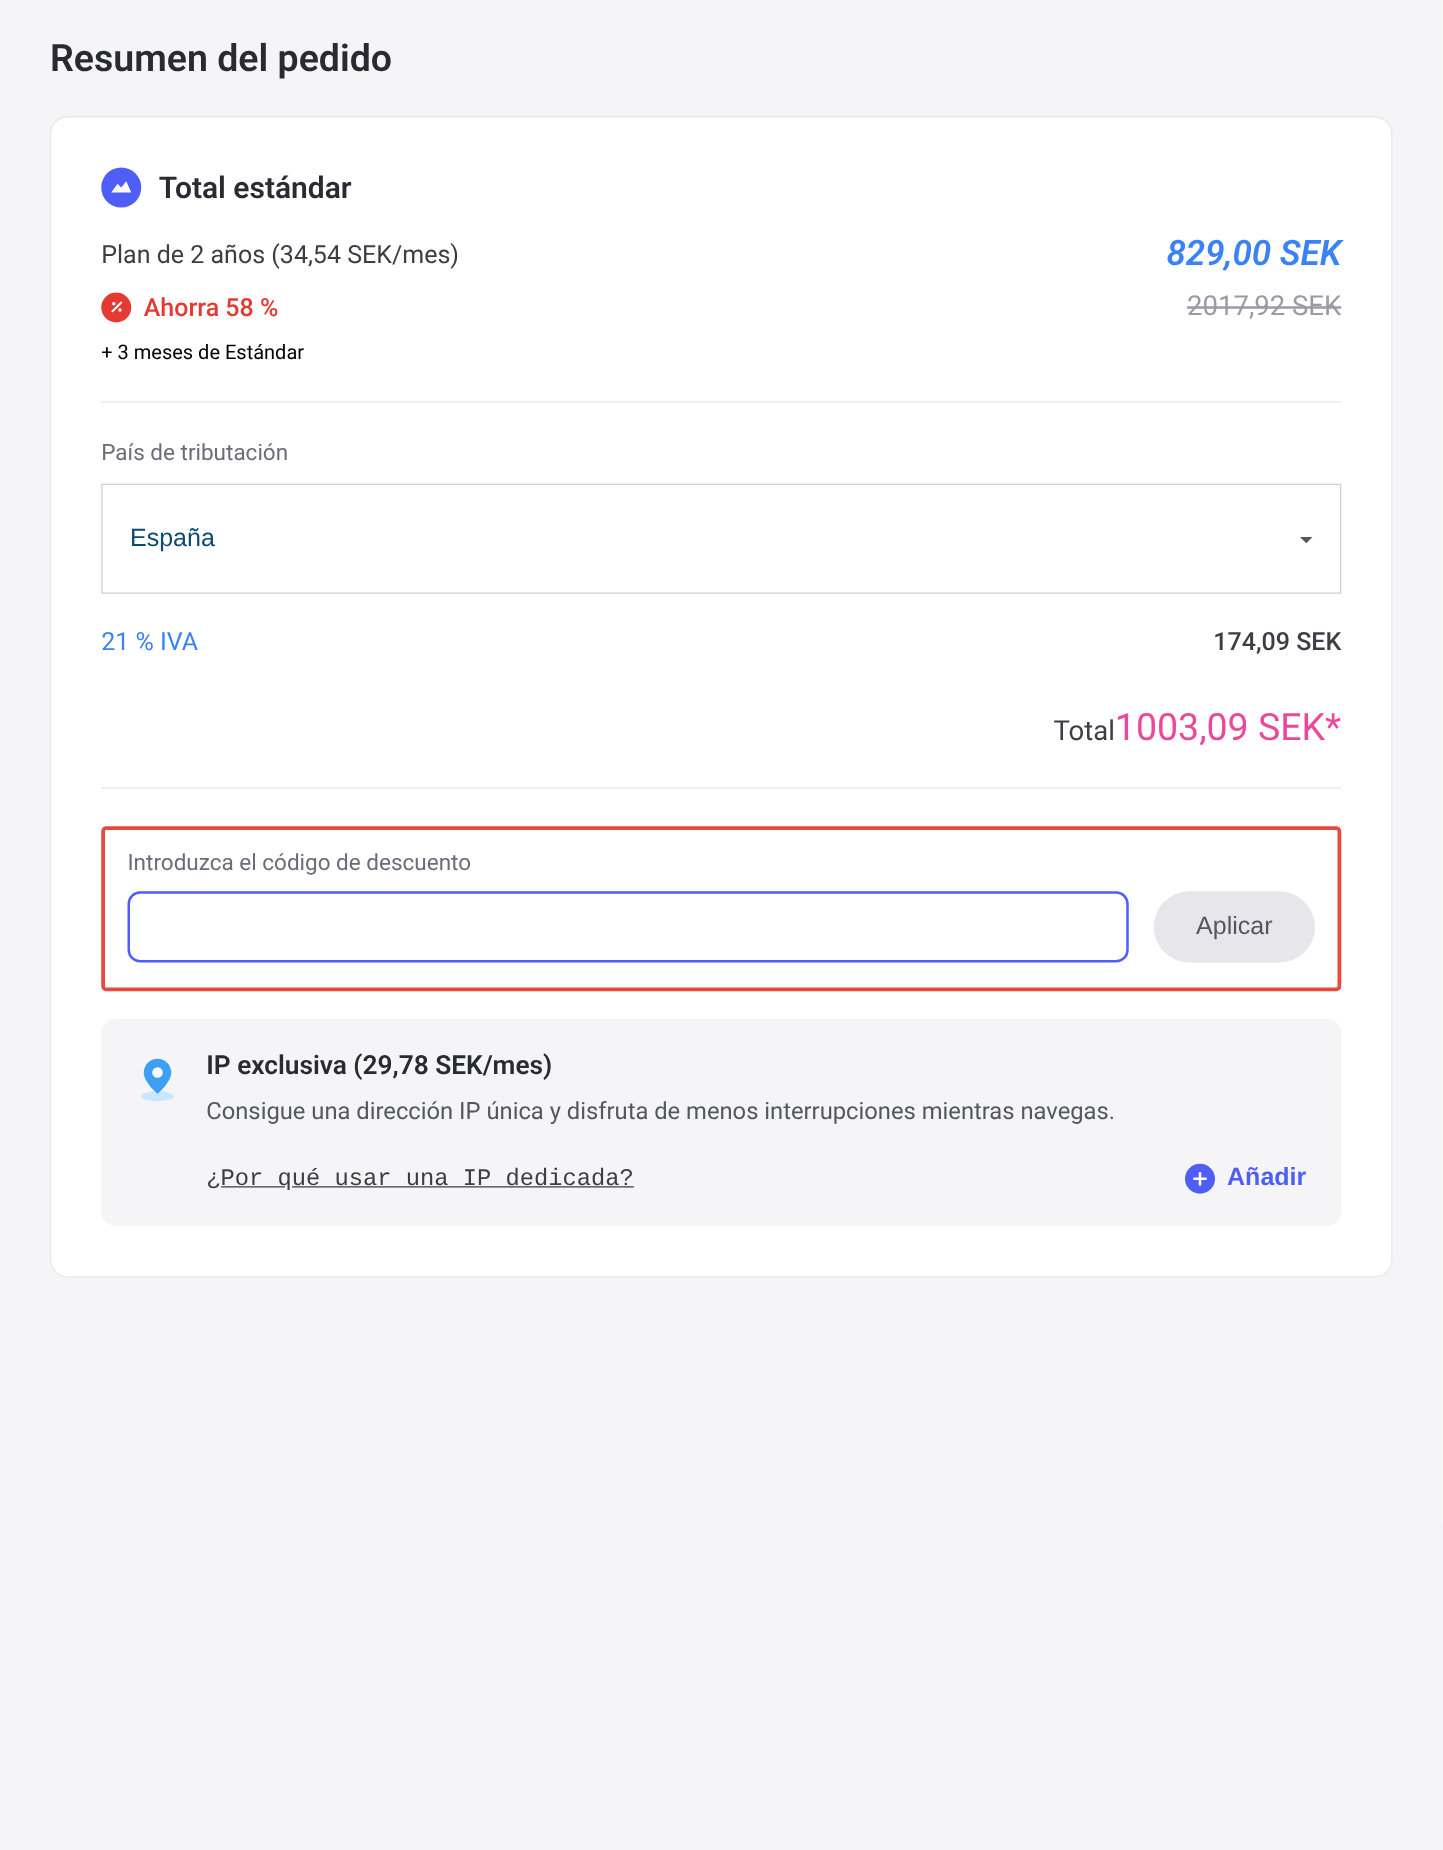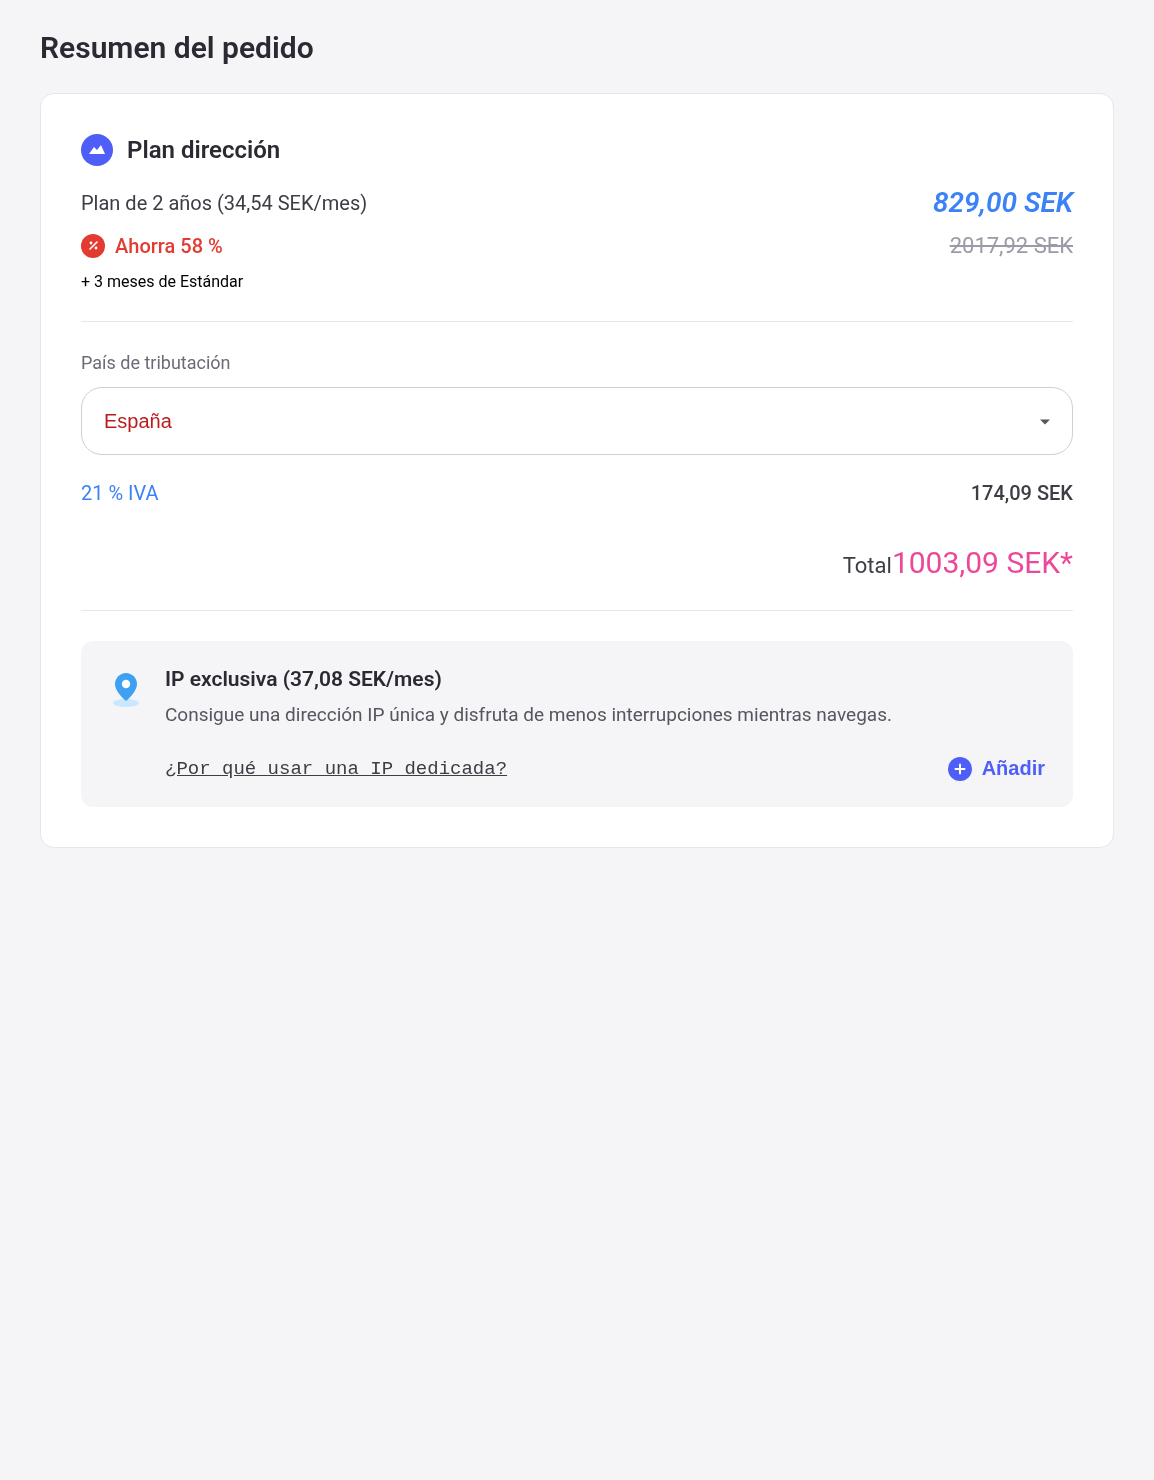--- a/index.html
+++ b/index.html
@@ -98,26 +98,26 @@
     font-size: 18px;
     color: #6b6c78;
     margin-bottom: 14px;
   }
   .select-wrap {
     position: relative;
     margin-bottom: 26px;
   }
   .country-select {
     width: 100%;
-    padding: 22px 22px;
-    font-size: 20px;
-    color: #b91c1c;
+    padding: 32px 22px;
+    font-size: 20px;
+    color: #0c4a6e;
     background: #ffffff;
     border: 1px solid #cfcfd6;
-    border-radius: 21px;
+    border-radius: 0;
     appearance: none;
     cursor: pointer;
   }
   .select-caret {
     position: absolute;
     right: 22px;
     top: 50%;
     transform: translateY(-50%);
     pointer-events: none;
     color: #55565f;
@@ -231,21 +231,21 @@
 <h1 class="page-title">Resumen del pedido</h1>
 
 <div class="card">
 
   <div class="plan-header">
     <div class="plan-icon">
       <svg width="20" height="20" viewBox="0 0 20 20">
         <path d="M2 14 L7 7 L10 10 L14 5 L18 14 Z" fill="#ffffff"></path>
       </svg>
     </div>
-    <div class="plan-name">Plan dirección</div>
+    <div class="plan-name">Total estándar</div>
   </div>
 
   <div class="row">
     <div class="plan-desc">Plan de 2 años (34,54 SEK/mes)</div>
     <div class="plan-price">829,00 SEK</div>
   </div>
 
   <div class="row savings-row">
     <div class="savings-left">
       <div class="percent-badge">
@@ -282,31 +282,38 @@
     <div class="vat-amount">174,09 SEK</div>
   </div>
 
   <div class="total-row">
     <div class="total-label">Total</div>
     <div class="total-amount">1003,09 SEK*</div>
   </div>
 
   <hr class="divider">
 
+  <div class="coupon-box">
+    <div class="coupon-label">Introduzca el código de descuento</div>
+    <div class="coupon-row">
+      <input class="coupon-input" type="text" value="" style="">
+      <button class="apply-btn">Aplicar</button>
+    </div>
+  </div>
 
   <div class="addon-box">
     <div class="addon-icon">
       <svg width="34" height="40" viewBox="0 0 34 40">
         <ellipse cx="17" cy="34" rx="13" ry="4" fill="#c9e7ff"></ellipse>
         <path d="M17 4 C11 4 6 9 6 15 C6 23 17 32 17 32 C17 32 28 23 28 15 C28 9 23 4 17 4 Z" fill="#3ea0f3"></path>
         <circle cx="17" cy="15" r="4.2" fill="#ffffff"></circle>
       </svg>
     </div>
     <div class="addon-body">
-      <div class="addon-title">IP exclusiva (37,08 SEK/mes)</div>
+      <div class="addon-title">IP exclusiva (29,78 SEK/mes)</div>
       <div class="addon-desc">Consigue una dirección IP única y disfruta de menos interrupciones mientras navegas.</div>
       <div class="addon-footer">
         <a class="addon-link">¿Por qué usar una IP dedicada?</a>
         <button class="add-btn">
           <span class="plus-circle">
             <svg width="12" height="12" viewBox="0 0 12 12">
               <line x1="6" y1="1.5" x2="6" y2="10.5" stroke="#ffffff" stroke-width="2" stroke-linecap="round"></line>
               <line x1="1.5" y1="6" x2="10.5" y2="6" stroke="#ffffff" stroke-width="2" stroke-linecap="round"></line>
             </svg>
           </span>

